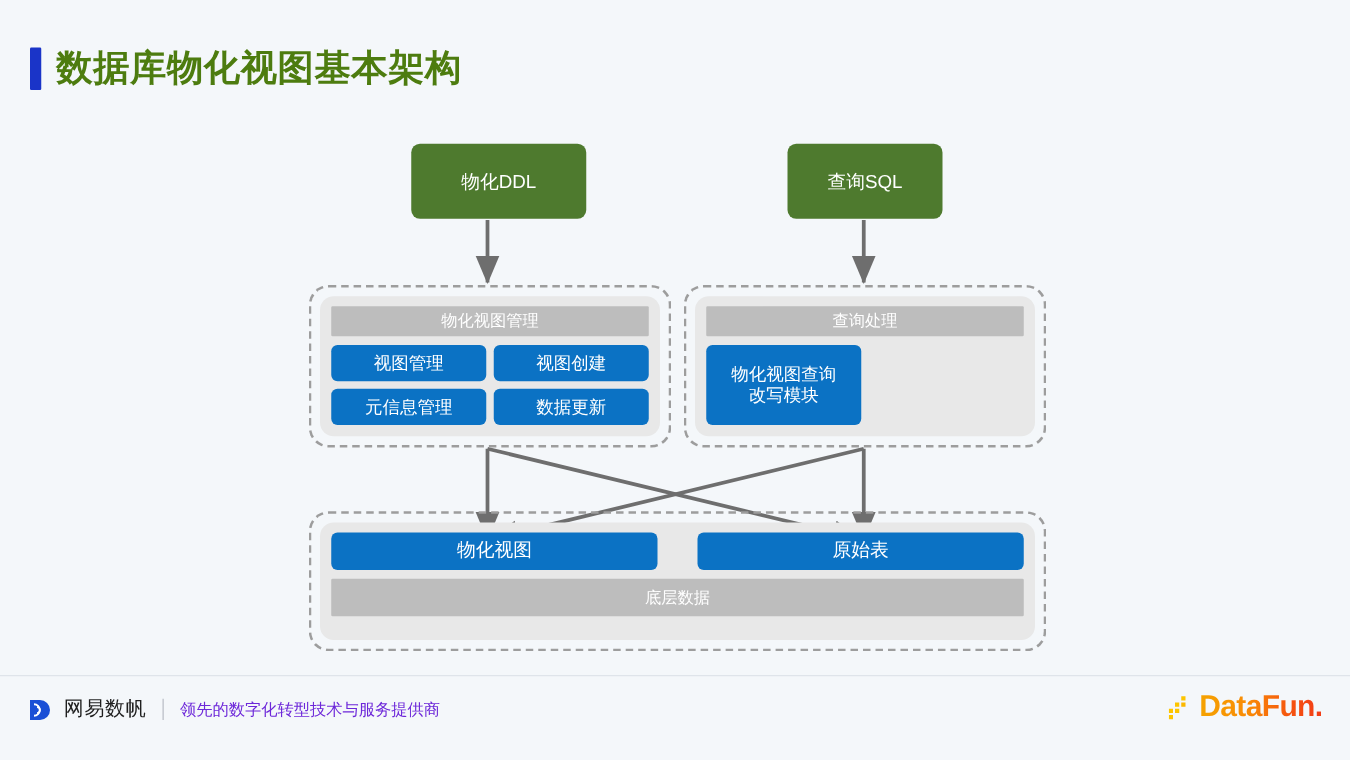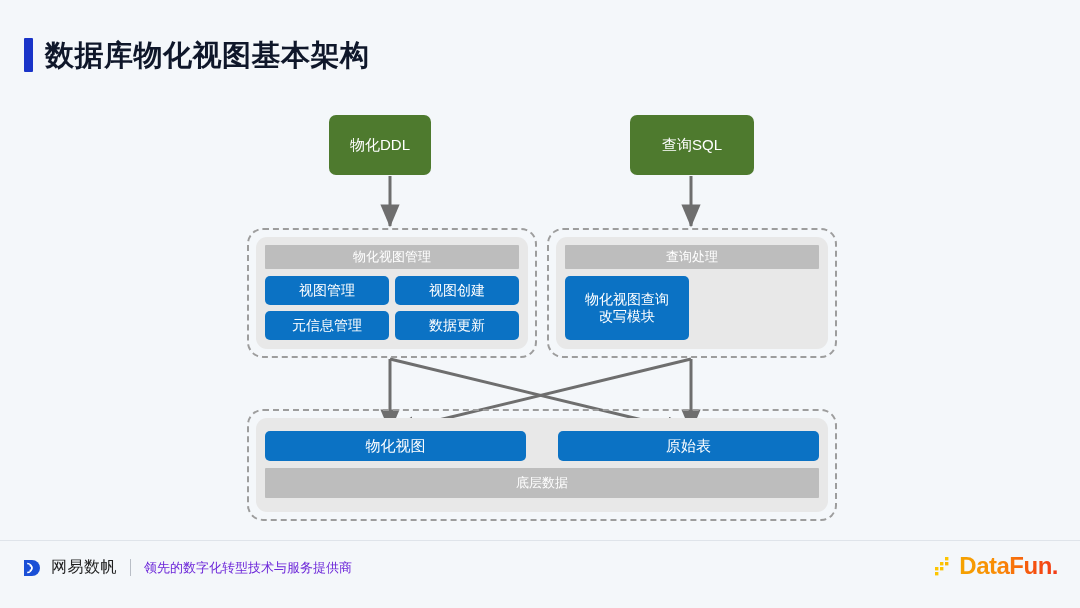--- a/index.html
+++ b/index.html
@@ -22,21 +22,21 @@
     display: flex; align-items: center; gap: 12px;
   }
   .title-bar {
     width: 9px; height: 34px;
     background: #1a34c8;
     border-radius: 1px;
   }
   .title-text {
     font-size: 29px;
     font-weight: bold;
-    color: #0f172a;
+    color: #4d7c0f;
     letter-spacing: 0.5px;
     line-height: 1;
   }
 
   
   #canvas {
     position: absolute;
     left: 0; top: 0;
     width: 1080px; height: 608px;
   }
@@ -51,40 +51,39 @@
   .src-box {
     position: absolute;
     background: #4e7a2e;
     border-radius: 7px;
     color: #ffffff;
     font-size: 15px;
     display: flex;
     align-items: center;
     justify-content: center;
   }
-  #src-ddl { left: 329px; top: 115px; width: 102px; height: 60px; }
+  #src-ddl { left: 329px; top: 115px; width: 140px; height: 60px; }
   #src-sql { left: 630px; top: 115px; width: 124px; height: 60px; }
 
   
   .group {
     position: absolute;
     border: 2.5px dashed #9d9d9d;
     border-radius: 16px;
     background: transparent;
     padding: 7px;
   }
   .group-inner {
     width: 100%; height: 100%;
     background: #e8e8e8;
     border-radius: 11px;
     padding: 8px 9px 9px 9px;
     display: flex;
     flex-direction: column;
     gap: 7px;
-    justify-content: center;
   }
   #group-mv  { left: 247px; top: 228px; width: 290px; height: 130px; }
   #group-qp  { left: 547px; top: 228px; width: 290px; height: 130px; }
   #group-bottom { left: 247px; top: 409px; width: 590px; height: 112px; }
 
   
   .gray-bar {
     background: #bdbdbd;
     color: #ffffff;
     font-size: 13px;

